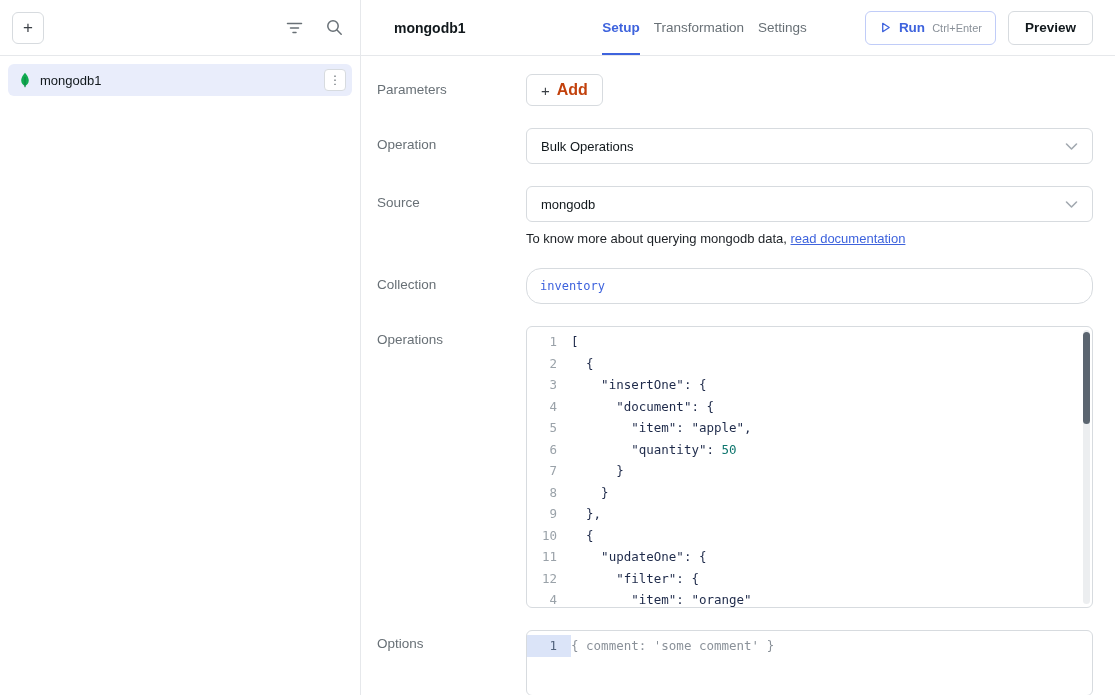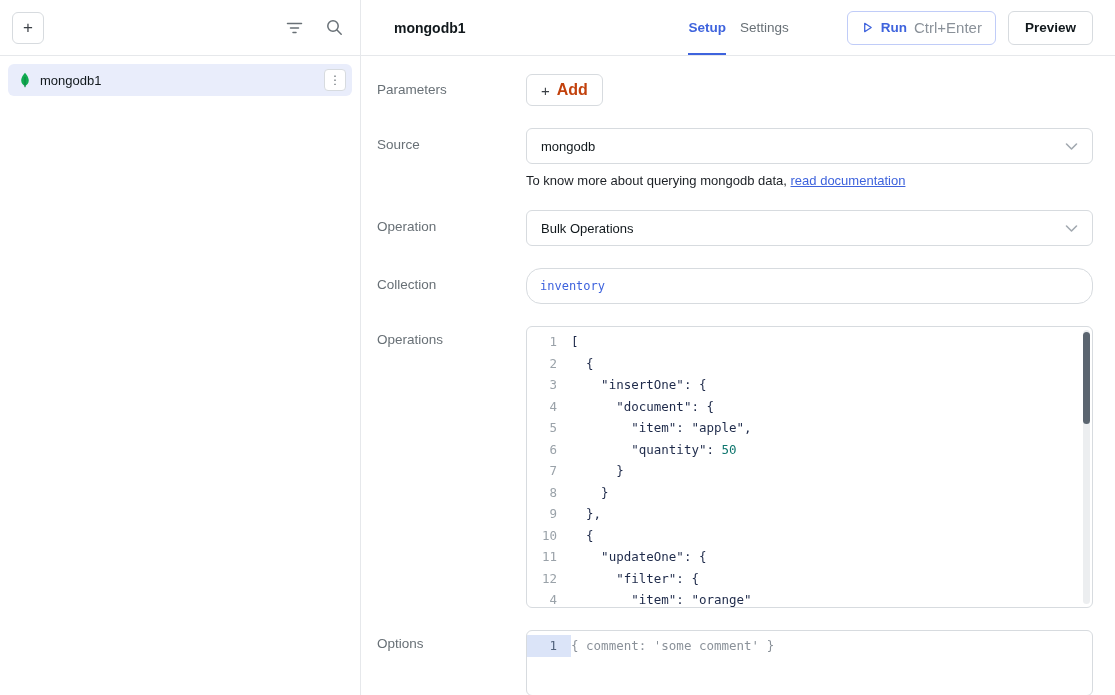--- a/index.html
+++ b/index.html
@@ -22,21 +22,21 @@
   .kebab-btn { width:22px; height:22px; flex:none; background:#fff; border:1px solid #d7dbdf; border-radius:4px; color:#687076; display:flex; align-items:center; justify-content:center; font-size:12px; cursor:pointer; }
   
   .main { flex:1; display:flex; flex-direction:column; min-width:0; }
   .main-header { height:56px; flex:none; border-bottom:1px solid #e6e8eb; display:flex; align-items:center; padding:0 22px 0 33px; }
   .query-title { font-weight:700; font-size:14px; color:#11181c; }
   .tabs { display:flex; gap:14px; margin-left:auto; margin-right:26px; height:100%; }
   .tab { height:100%; display:flex; align-items:center; color:#687076; font-size:13.5px; cursor:pointer; border-bottom:2px solid transparent; padding-top:2px; }
   .tab.active { color:#3e63dd; border-bottom-color:#3e63dd; font-weight:600; }
   .run-btn { display:flex; align-items:center; gap:7px; border:1px solid #c0ccf8; border-radius:6px; height:34px; padding:0 13px; background:#fff; margin-right:12px; cursor:pointer; font-family:inherit;margin-left:32px; }
   .run-label { color:#3e63dd; font-weight:700; font-size:13.5px; }
-  .run-shortcut { color:#8a9199; font-size:15px; }
+  .run-shortcut { color:#8a9199; font-size:11px; }
   .preview-btn { border:1px solid #d7dbdf; border-radius:6px; height:34px; padding:0 16px; background:#fff; font-weight:700; font-size:13.5px; color:#11181c; cursor:pointer; font-family:inherit; }
   
   .content { flex:1; padding:18px 22px 0 16px; overflow:hidden; }
   .form-row { display:flex; margin-bottom:22px; }
   .form-label { width:149px; flex:none; color:#687076; font-weight:400; font-size:13.5px; padding-top:9px; }
   .form-field { flex:1; min-width:0; }
   .add-param-btn { display:inline-flex; align-items:center; gap:7px; border:1px solid #d7dbdf; border-radius:6px; height:32px; padding:0 14px; background:#fff; cursor:pointer; font-family:inherit; }
   .add-plus { font-size:15px; color:#3a3f45; line-height:1; }
   .add-text { font-weight:700; font-size:16px; color:#c2410c; }
   .select-box { height:36px; border:1px solid #d7dbdf; border-radius:6px; display:flex; align-items:center; justify-content:space-between; padding:0 14px; background:#fff; cursor:pointer; }
@@ -93,20 +93,21 @@
       <button class="kebab-btn">⋮</button>
     </div>
   </div>
 </div>
 
 <div class="main">
   <div class="main-header">
     <span class="query-title">mongodb1</span>
     <div class="tabs">
       <div class="tab active">Setup</div>
+      <div class="tab">Transformation</div>
       <div class="tab">Settings</div>
     </div>
     <button class="run-btn">
       <span style="display:flex;align-items:center;">
         <svg width="13" height="13" viewBox="0 0 14 14">
             <path d="M4 2.5 L11 7 L4 11.5 Z" fill="none" stroke="#3e63dd" stroke-width="1.4" stroke-linejoin="round"></path>
           </svg>
       </span>
       <span class="run-label">Run</span>
       <span class="run-shortcut">Ctrl+Enter</span>
@@ -116,53 +117,53 @@
 
   <div class="content">
 
     <div class="form-row">
       <div class="form-label" style="padding-top:8px;">Parameters</div>
       <div class="form-field">
         <button class="add-param-btn">
           <span class="add-plus">+</span>
           <span class="add-text">Add</span>
         </button>
+      </div>
+    </div>
+
+    <div class="form-row">
+      <div class="form-label">Operation</div>
+      <div class="form-field">
+        <div class="select-box">
+          <span class="select-value">Bulk Operations</span>
+          <span style="display:flex;align-items:center;">
+            <svg width="13" height="9" viewBox="0 0 13 9">
+                <polyline points="1.5,2 6.5,7 11.5,2" fill="none" stroke="#a2a9b0" stroke-width="1.6" stroke-linecap="round" stroke-linejoin="round"></polyline>
+              </svg>
+          </span>
+        </div>
       </div>
     </div>
 
     <div class="form-row">
       <div class="form-label">Source</div>
       <div class="form-field">
         <div class="select-box">
           <span class="select-value">mongodb</span>
           <span style="display:flex;align-items:center;">
             <svg width="13" height="9" viewBox="0 0 13 9">
                 <polyline points="1.5,2 6.5,7 11.5,2" fill="none" stroke="#a2a9b0" stroke-width="1.6" stroke-linecap="round" stroke-linejoin="round"></polyline>
               </svg>
           </span>
         </div>
         <div class="helper-text"><span>To know more about querying mongodb data, </span><span class="helper-link">read documentation</span></div>
       </div>
     </div>
 
     <div class="form-row">
-      <div class="form-label">Operation</div>
-      <div class="form-field">
-        <div class="select-box">
-          <span class="select-value">Bulk Operations</span>
-          <span style="display:flex;align-items:center;">
-            <svg width="13" height="9" viewBox="0 0 13 9">
-                <polyline points="1.5,2 6.5,7 11.5,2" fill="none" stroke="#a2a9b0" stroke-width="1.6" stroke-linecap="round" stroke-linejoin="round"></polyline>
-              </svg>
-          </span>
-        </div>
-      </div>
-    </div>
-
-    <div class="form-row">
       <div class="form-label">Collection</div>
       <div class="form-field">
         <div class="code-input">
           <span>inventory</span>
         </div>
       </div>
     </div>
 
     <div class="form-row">
       <div class="form-label" style="padding-top:6px;">Operations</div>

